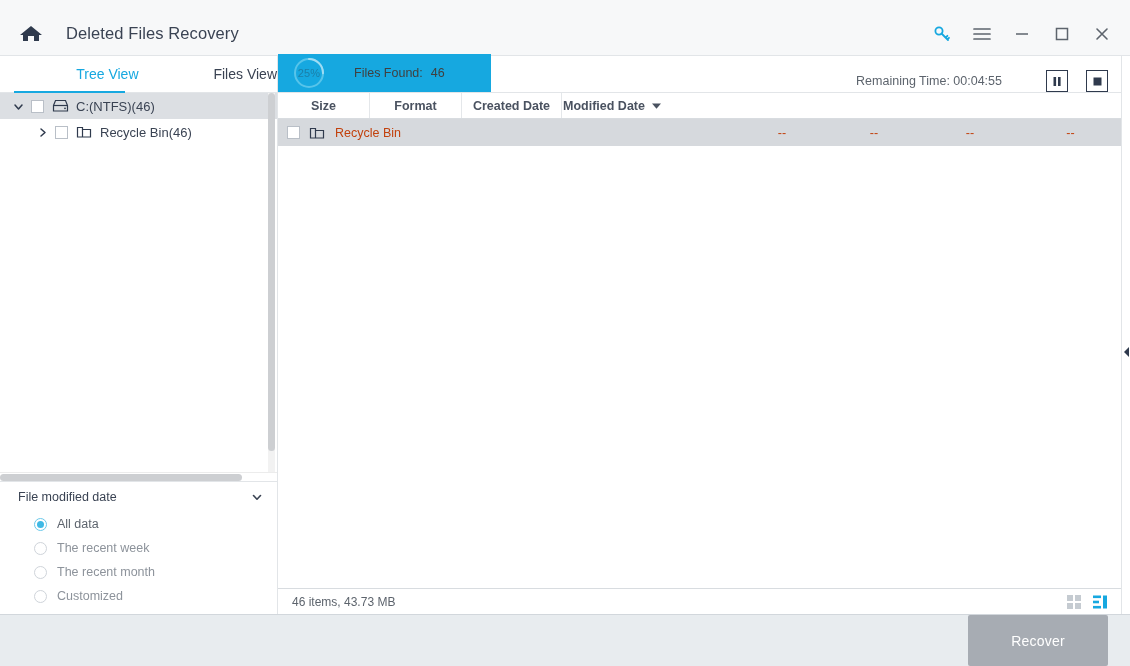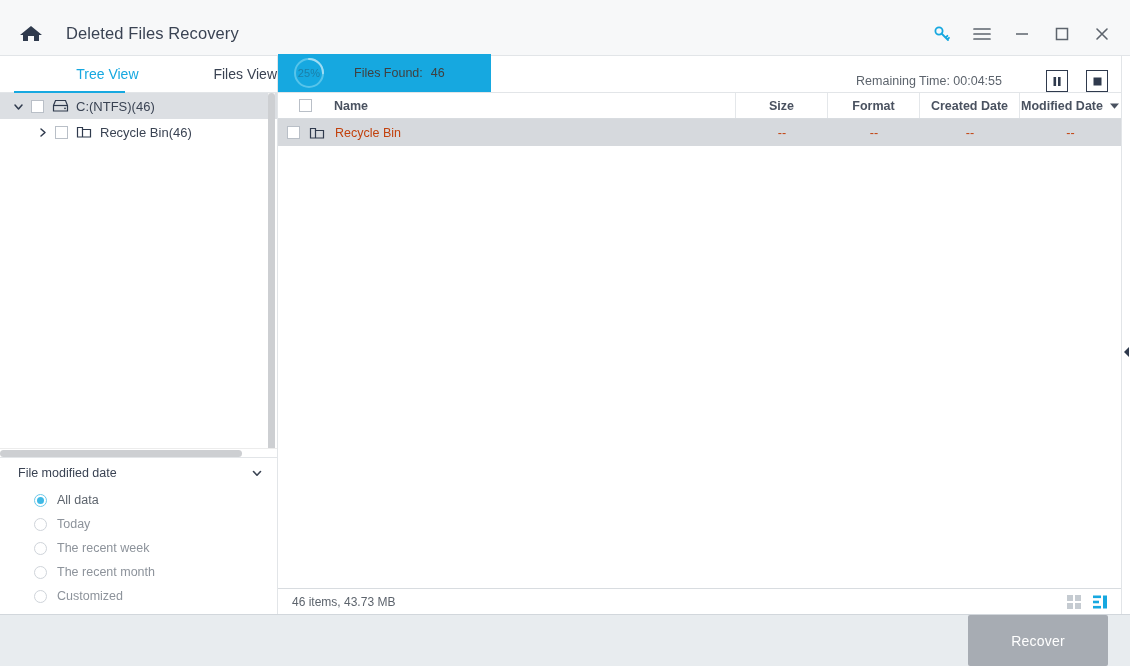--- a/index.html
+++ b/index.html
@@ -429,24 +429,20 @@
             </svg>
           </span>
         </div>
 
         <div class="radio-row checked-row">
           <span class="radio checked"></span>
           <span>All data</span>
         </div>
         <div class="radio-row">
           <span class="radio"></span>
-          <span>Today</span>
-        </div>
-        <div class="radio-row">
-          <span class="radio"></span>
           <span>The recent week</span>
         </div>
         <div class="radio-row">
           <span class="radio"></span>
           <span>The recent month</span>
         </div>
         <div class="radio-row">
           <span class="radio"></span>
           <span>Customized</span>
         </div>
@@ -478,26 +474,20 @@
           </span>
           <span class="ctl-btn">
             <svg width="11" height="11" viewBox="0 0 11 11">
               <rect x="1.5" y="1.5" width="8" height="8" fill="#2f3a4d"></rect>
             </svg>
           </span>
         </div>
       </div>
 
       <div class="thead">
-        <div class="th name">
-          <span class="th-check">
-            <span style="display:block;width:13px;height:13px;border:1px solid #b9bfc7;background:#fff;"></span>
-          </span>
-          <span style="margin-left:14px">Name</span>
-        </div>
         <div class="th col">
           <span>Size</span>
         </div>
         <div class="th col">
           <span>Format</span>
         </div>
         <div class="th col-wide">
           <span>Created Date</span>
         </div>
         <div class="th last">

